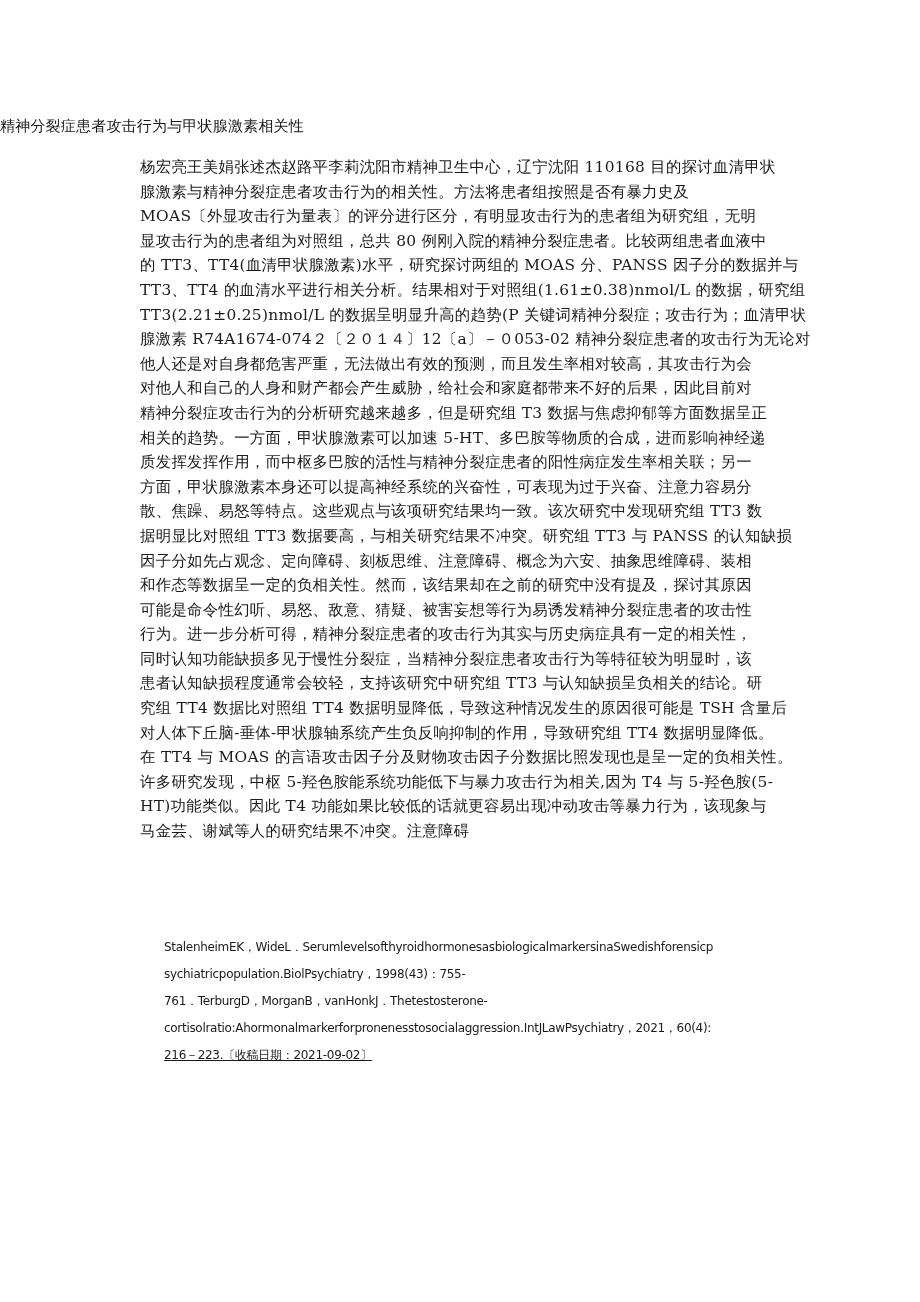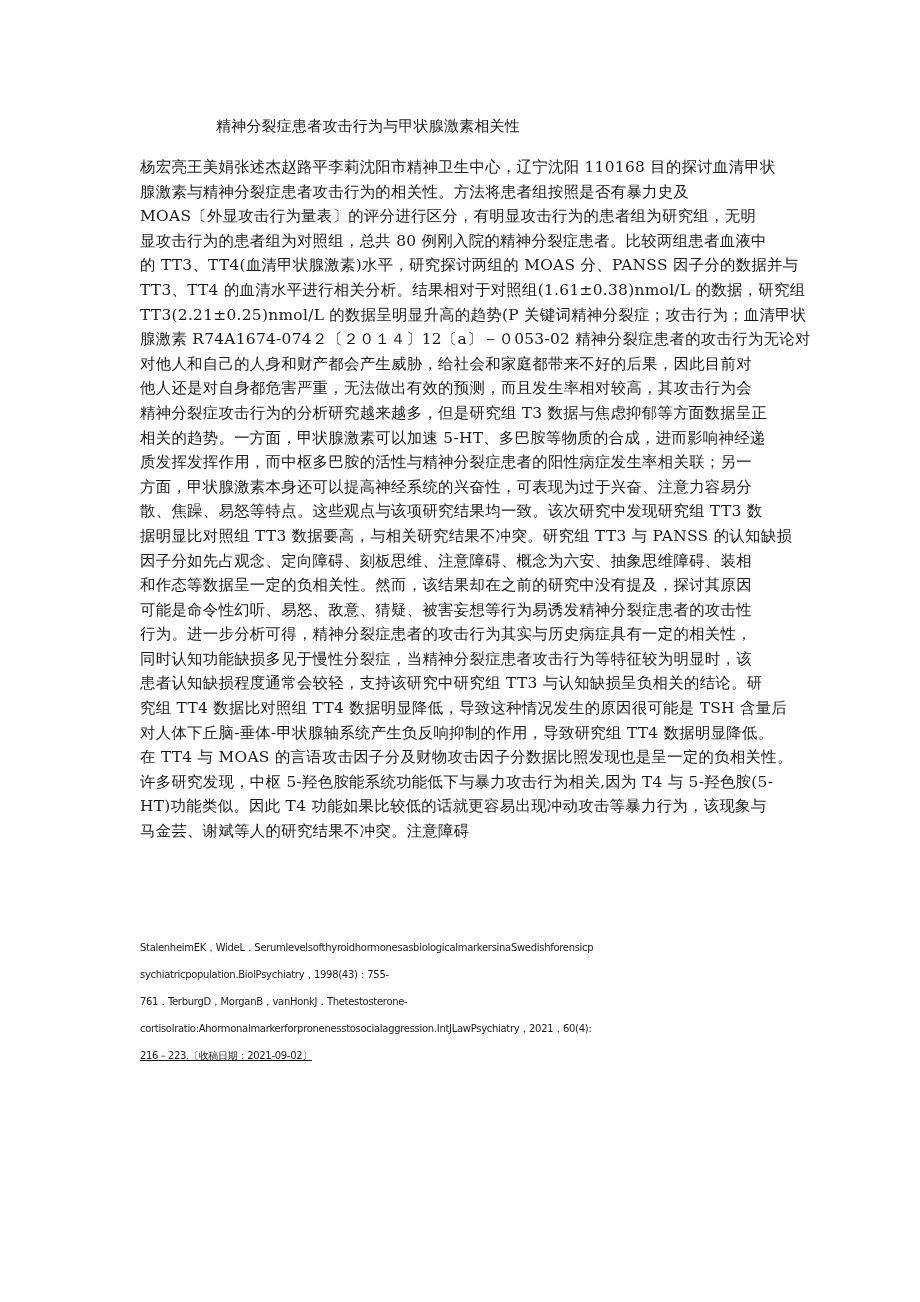--- a/index.html
+++ b/index.html
@@ -13,21 +13,20 @@
       position: relative;
       overflow: hidden;
       font-family: "DejaVu Serif", "Liberation Serif", serif;
       color: #1a1a1a;
     }
     .title {
       position: absolute;
       top: 116px;
       left: 0;
       width: 736px;
-      text-align: center;
       font-size: 15px;
       line-height: 20px;
       letter-spacing: 0.2px;
     }
     .body-lines {
       position: absolute;
       top: 155px;
       left: 140px;
       width: 660px;
     }
@@ -42,46 +41,47 @@
     .refs {
       position: absolute;
       top: 934px;
       left: 140px;
       width: 700px;
     }
     .ref-line {
       display: block;
       height: 27px;
       line-height: 27px;
-      font-size: 10px;
+      font-size: 12px;
       white-space: nowrap;
       font-family: "DejaVu Sans", "Liberation Sans", sans-serif;
       letter-spacing: -0.3px;
+      margin-left: 24px;
     }
     .ref-line.cjk-mix {
       font-family: "DejaVu Sans", "Liberation Sans", sans-serif;
       text-decoration: underline;
     }
   </style>
 </head>
 <body>
 
 <div class="title">精神分裂症患者攻击行为与甲状腺激素相关性</div>
 
 <div class="body-lines">
   <span class="line">杨宏亮王美娟张述杰赵路平李莉沈阳市精神卫生中心，辽宁沈阳 110168 目的探讨血清甲状</span>
   <span class="line">腺激素与精神分裂症患者攻击行为的相关性。方法将患者组按照是否有暴力史及</span>
   <span class="line">MOAS〔外显攻击行为量表〕的评分进行区分，有明显攻击行为的患者组为研究组，无明</span>
   <span class="line">显攻击行为的患者组为对照组，总共 80 例刚入院的精神分裂症患者。比较两组患者血液中</span>
   <span class="line">的 TT3、TT4(血清甲状腺激素)水平，研究探讨两组的 MOAS 分、PANSS 因子分的数据并与</span>
   <span class="line">TT3、TT4 的血清水平进行相关分析。结果相对于对照组(1.61±0.38)nmol/L 的数据，研究组</span>
   <span class="line">TT3(2.21±0.25)nmol/L 的数据呈明显升高的趋势(P 关键词精神分裂症；攻击行为；血清甲状</span>
   <span class="line">腺激素 R74A1674-074２〔２０１４〕12〔a〕－０053-02 精神分裂症患者的攻击行为无论对</span>
+  <span class="line">他人还是对自身都危害严重，无法做出有效的预测，而且发生率相对较高，其攻击行为会</span>
   <span class="line">对他人和自己的人身和财产都会产生威胁，给社会和家庭都带来不好的后果，因此目前对</span>
-  <span class="line">他人还是对自身都危害严重，无法做出有效的预测，而且发生率相对较高，其攻击行为会</span>
   <span class="line">精神分裂症攻击行为的分析研究越来越多，但是研究组 T3 数据与焦虑抑郁等方面数据呈正</span>
   <span class="line">相关的趋势。一方面，甲状腺激素可以加速 5-HT、多巴胺等物质的合成，进而影响神经递</span>
   <span class="line">质发挥发挥作用，而中枢多巴胺的活性与精神分裂症患者的阳性病症发生率相关联；另一</span>
   <span class="line">方面，甲状腺激素本身还可以提高神经系统的兴奋性，可表现为过于兴奋、注意力容易分</span>
   <span class="line">散、焦躁、易怒等特点。这些观点与该项研究结果均一致。该次研究中发现研究组 TT3 数</span>
   <span class="line">据明显比对照组 TT3 数据要高，与相关研究结果不冲突。研究组 TT3 与 PANSS 的认知缺损</span>
   <span class="line">因子分如先占观念、定向障碍、刻板思维、注意障碍、概念为六安、抽象思维障碍、装相</span>
   <span class="line">和作态等数据呈一定的负相关性。然而，该结果却在之前的研究中没有提及，探讨其原因</span>
   <span class="line">可能是命令性幻听、易怒、敌意、猜疑、被害妄想等行为易诱发精神分裂症患者的攻击性</span>
   <span class="line">行为。进一步分析可得，精神分裂症患者的攻击行为其实与历史病症具有一定的相关性，</span>

